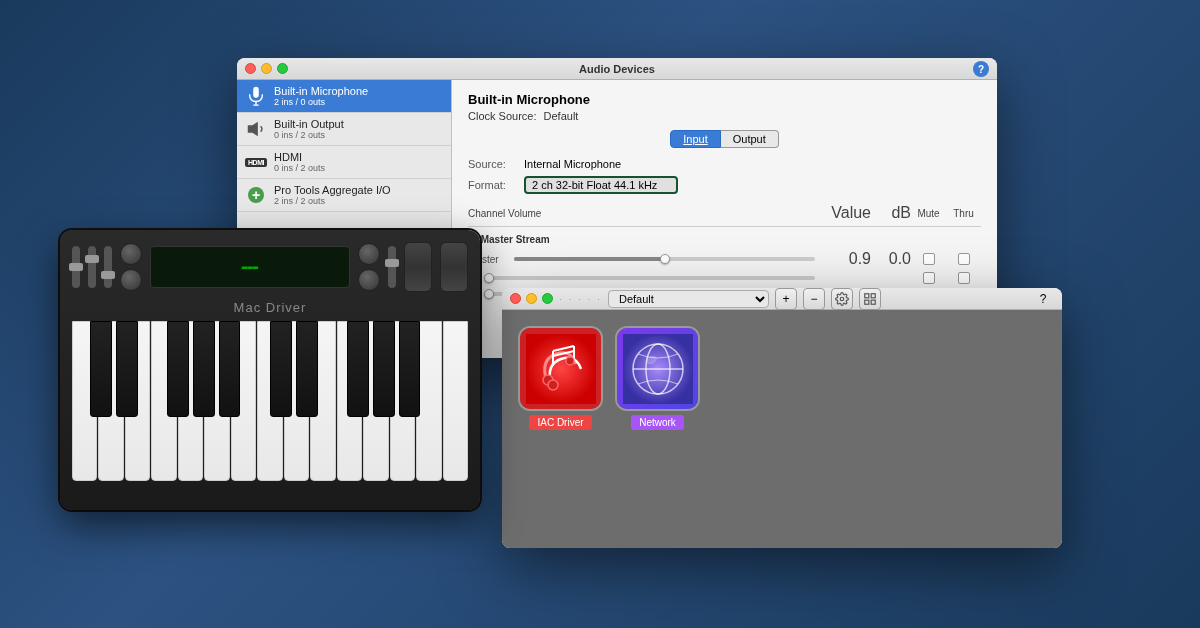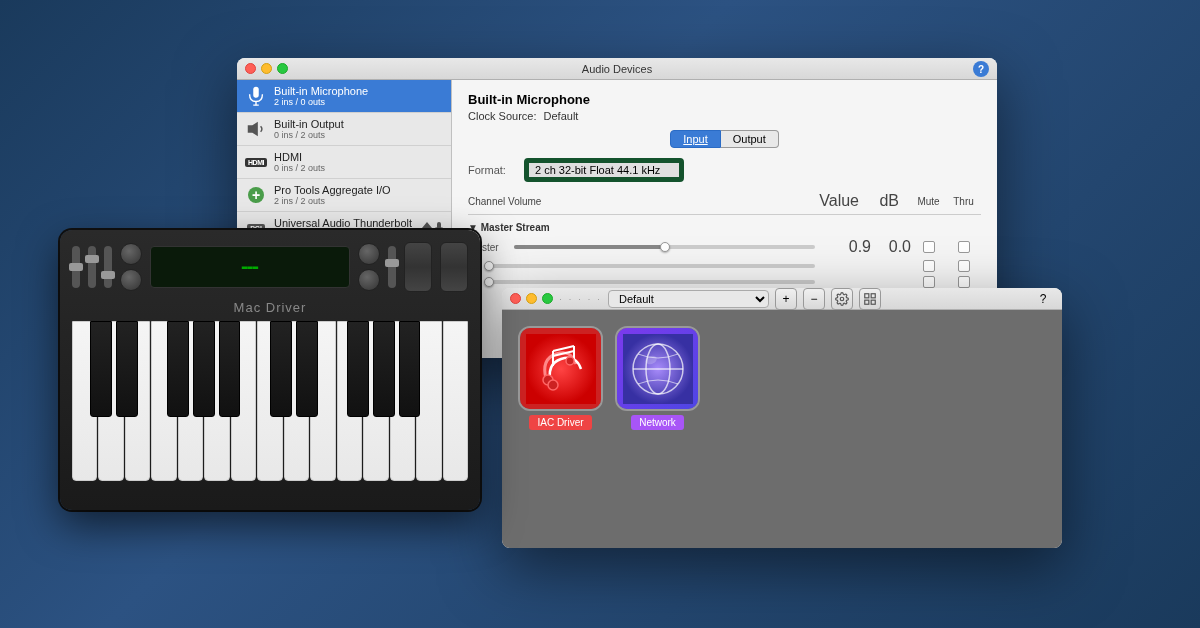--- a/index.html
+++ b/index.html
@@ -30,21 +30,21 @@
       padding: 0 8px;
       position: relative;
       border-bottom: 1px solid #b0b0b0;
     }
 
     .mac-titlebar-title {
       position: absolute;
       left: 50%;
       transform: translateX(-50%);
       font-size: 11px;
-      font-weight: 400;
+      font-weight: 700;
       color: #333;
     }
 
     .traffic-lights {
       display: flex;
       gap: 5px;
     }
 
     .traffic-light {
       width: 11px;
@@ -195,42 +195,42 @@
     }
 
     .detail-label {
       color: #555;
       margin-right: 6px;
       min-width: 50px;
     }
 
     .format-select {
       background: #e0e0e0;
-      border: 5px solid #14532d;
+      border: 2px solid #14532d;
       border-radius: 4px;
       padding: 1px 18px 1px 6px;
       font-size: 11px;
       appearance: none;
       cursor: pointer;
     }
 
     .channel-vol-header {
       display: flex;
       align-items: center;
       font-size: 10px;
       color: #444;
       padding: 4px 0;
       border-bottom: 1px solid #ccc;
       margin-bottom: 4px;
     }
 
     .channel-vol-header .label { flex: 1; font-weight: 500; }
     .channel-vol-header .col-val { width: 50px; text-align: right; }
     .channel-vol-header .col-db { width: 40px; text-align: right; }
-    .channel-vol-header .col-mute { width: 35px; text-align: center; margin-left: 12px; }
+    .channel-vol-header .col-mute { width: 35px; text-align: center; }
     .channel-vol-header .col-thru { width: 35px; text-align: center; }
 
     .master-stream-label {
       font-size: 10px;
       font-weight: 600;
       color: #333;
       padding: 3px 0;
       display: flex;
       align-items: center;
       gap: 4px;
@@ -580,55 +580,41 @@
       <div class="device-item">
         <div class="device-icon">
           <div class="aggregate-add">+</div>
         </div>
         <div class="device-info">
           <div class="device-name">Pro Tools Aggregate I/O</div>
           <div class="device-io">2 ins / 2 outs</div>
         </div>
       </div>
 
-      <div class="device-item">
-        <div class="device-icon">
-          <div class="pci-badge">PCI</div>
-        </div>
-        <div class="device-info">
-          <div class="device-name">Universal Audio Thunderbolt</div>
-          <div class="device-io">22 ins / 10 outs</div>
-        </div>
-        <div style="display:flex;gap:3px;align-items:center;">
-          <svg width="10" height="12" viewBox="0 0 10 12">
-              <polygon points="5,0 0,6 3,6 3,12 7,12 7,6 10,6" fill="#555"></polygon>
-            </svg>
-          <svg width="8" height="12" viewBox="0 0 8 12">
-              <rect x="2" y="0" width="4" height="8" rx="2" fill="#555"></rect>
-              <path d="M1 5 Q1 9 4 9 Q7 9 7 5" stroke="#555" stroke-width="1" fill="none"></path>
-            </svg>
-        </div>
-      </div>
 
     </div>
 
     <div class="device-detail">
       <div class="device-detail-title">Built-in Microphone</div>
       <div class="device-detail-clock">
         <span>Clock Source:</span>
         <span style="margin-left:4px;">Default</span>
       </div>
 
       <div class="segmented-row">
         <div class="segmented-control">
           <button class="seg-btn active">Input</button>
           <button class="seg-btn">Output</button>
         </div>
       </div>
 
+      <div class="detail-row">
+        <span class="detail-label">Source:</span>
+        <span>Internal Microphone</span>
+      </div>
 
       <div class="detail-row">
         <span class="detail-label">Format:</span>
         <select class="format-select">
           <option>2 ch 32-bit Float 44.1 kHz</option>
         </select>
       </div>
 
       <div class="channel-vol-header">
         <span class="label">Channel Volume</span>

